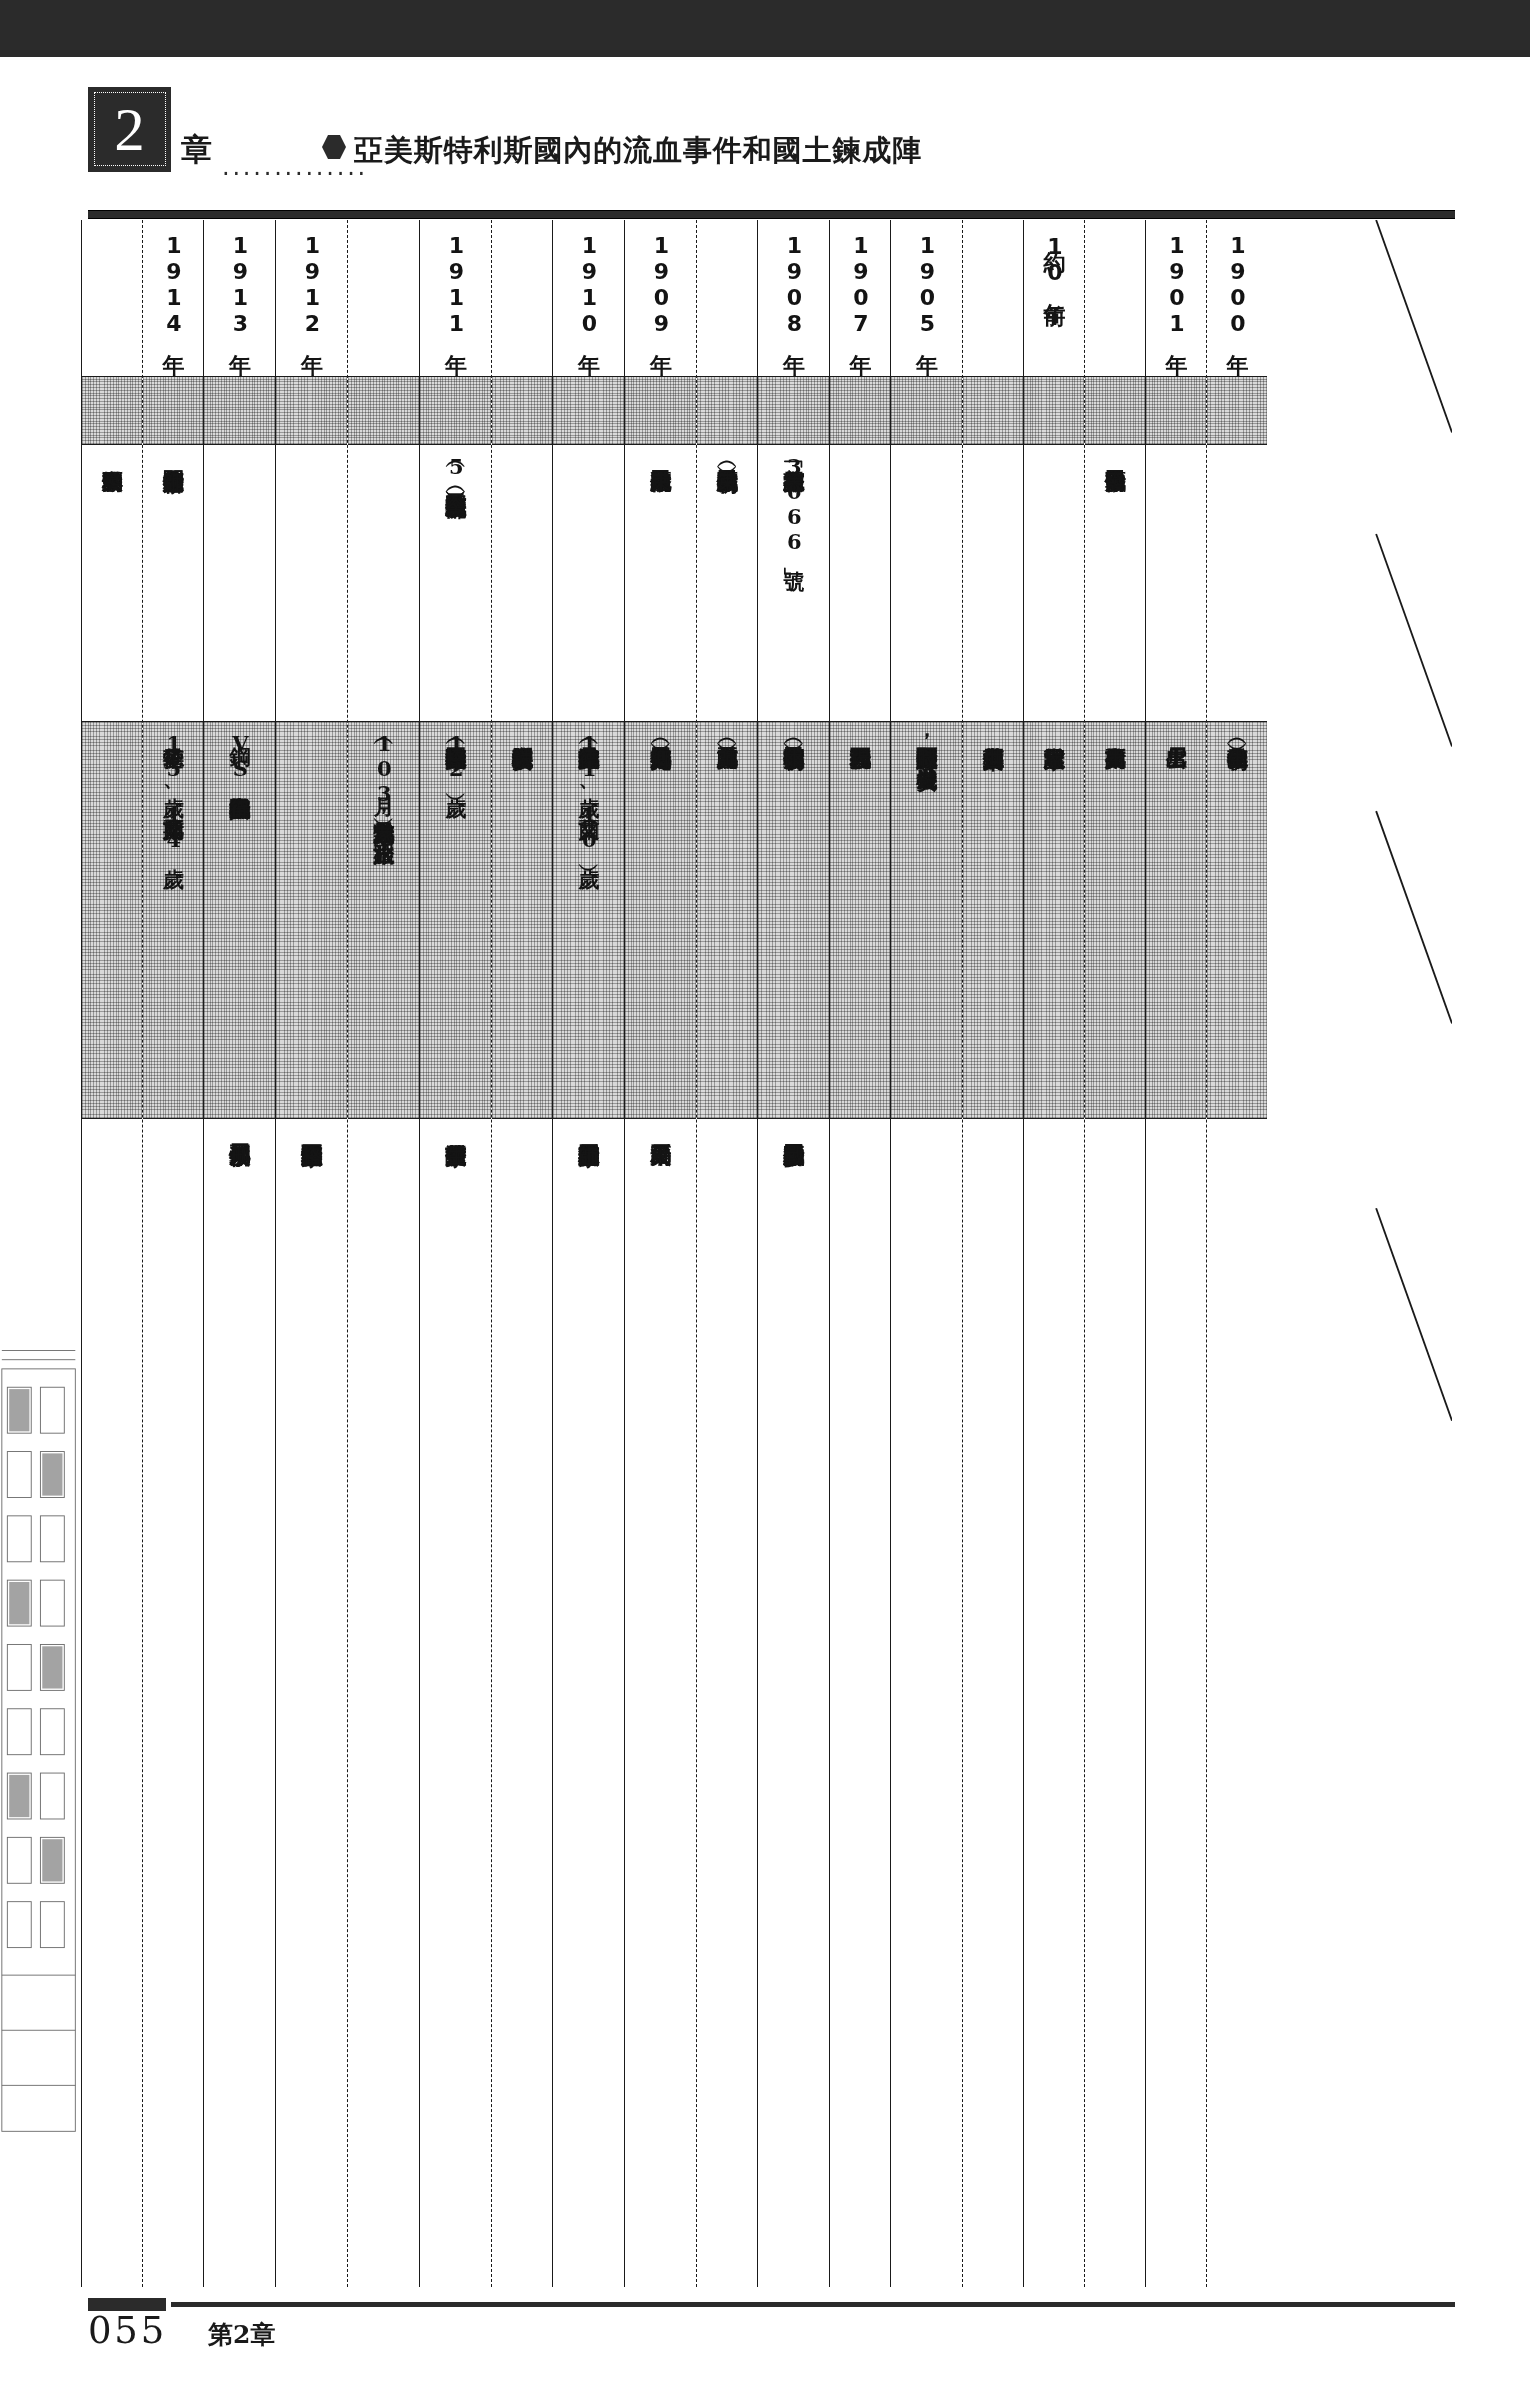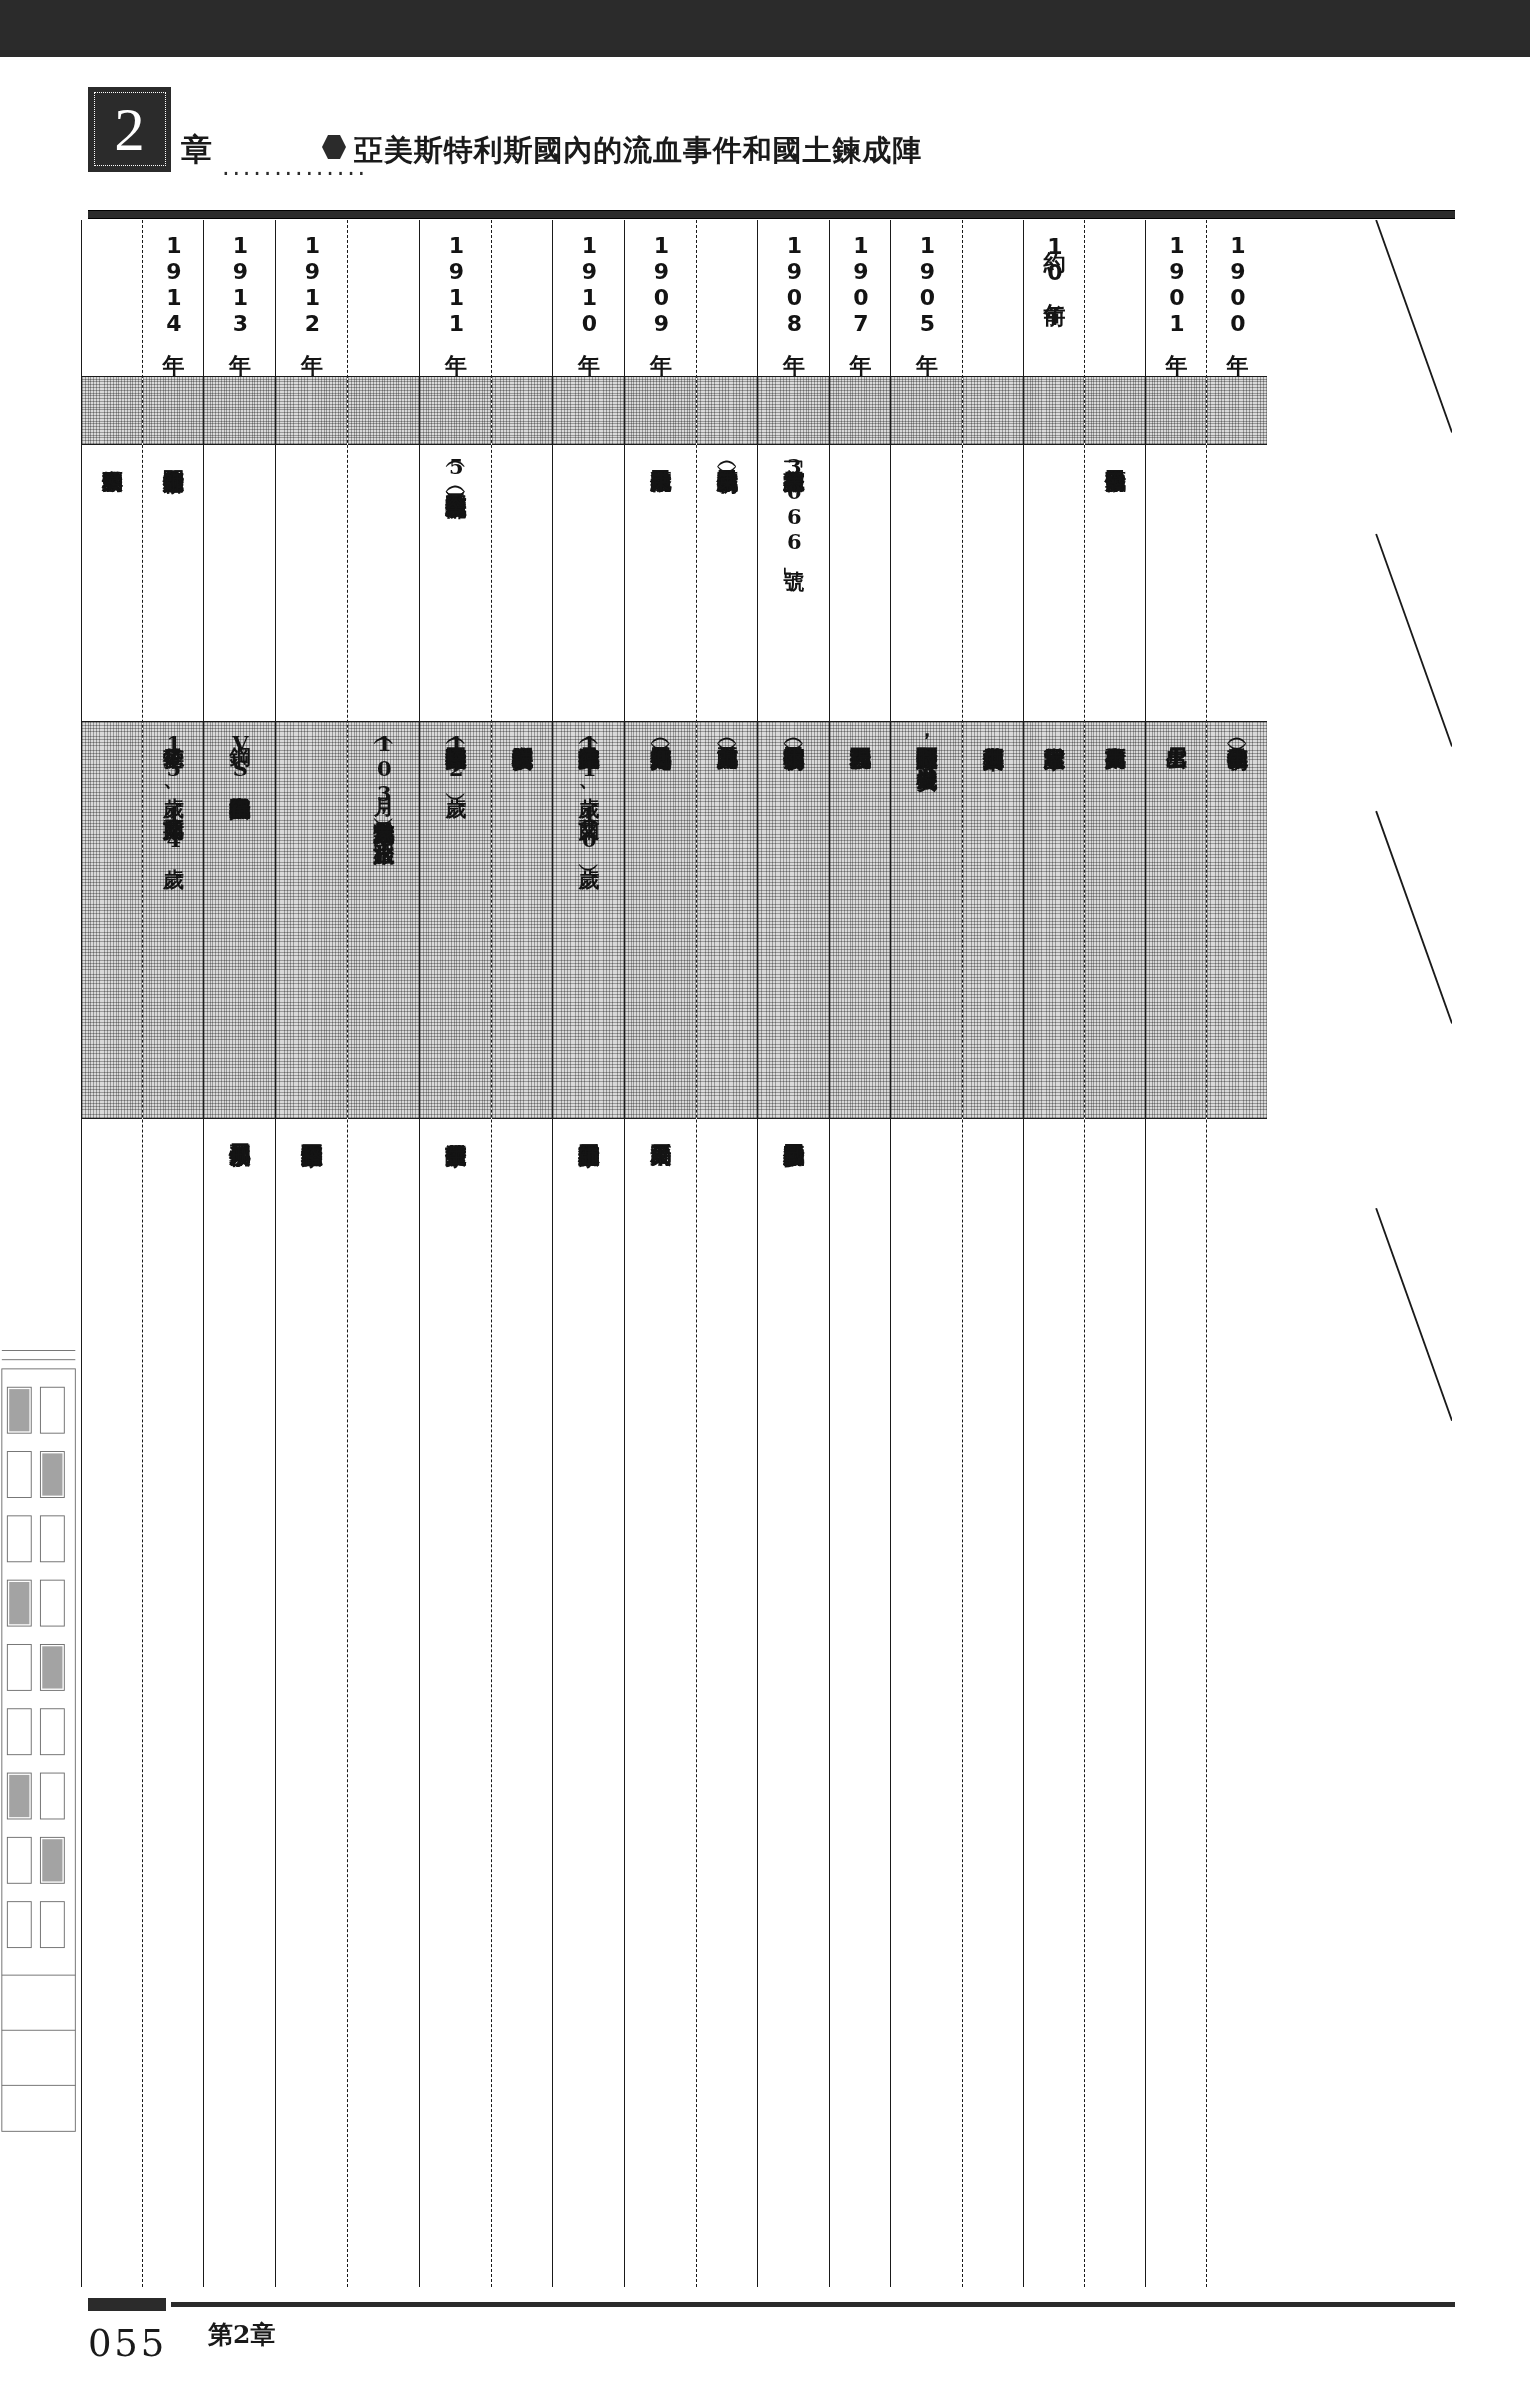--- a/index.html
+++ b/index.html
@@ -145,21 +145,20 @@
 
   
   .foot-bar{
     position:absolute;left:88px;top:2298px;width:78px;height:13px;
     background:#2b2b2b;
   }
   .foot-page{
     position:absolute;left:88px;top:2309px;
     font-size:37px;color:#1a1a1a;letter-spacing:2.8px;
     font-family:"DejaVu Serif",serif;
-    margin-top:13px;
   }
   .foot-chap{
     position:absolute;left:208px;top:2318px;
     font-size:25px;color:#1a1a1a;font-weight:700;
     font-family:"DejaVu Serif",serif;
   }
   .foot-rule{
     position:absolute;left:171px;top:2302px;width:1284px;height:4.6px;
     background:#2b2b2b;
   }

